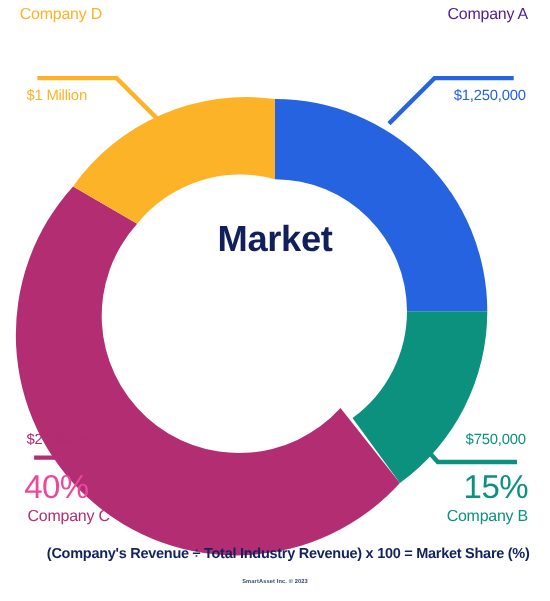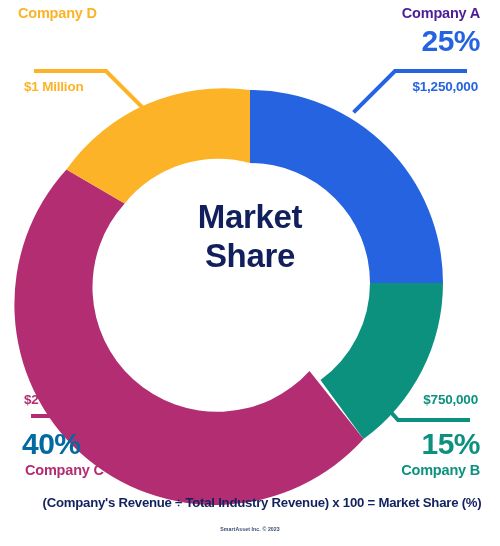--- a/index.html
+++ b/index.html
@@ -18,21 +18,21 @@
   #chart-svg {
     position: absolute;
     left: 0;
     top: 0;
     width: 500px;
     height: 546px;
   }
   .lbl {
     position: absolute;
     white-space: nowrap;
-    font-weight: bold;
+    font-weight: normal;
     letter-spacing: -0.2px;
   }
   .lbl-name { font-size: 14.5px; }
   .lbl-pct  { font-size: 30px; letter-spacing: -0.5px; }
   .lbl-val  { font-size: 13.5px; }
 
   
   #d-name { left: 18px;  top: 5px;  }
   #d-pct  { left: 22px;  top: 24px; }
   #d-val  { left: 24px;  top: 79px; }
@@ -129,32 +129,30 @@
       <path fill="#fdb327" d="M 66.45 169.45
            A 193 193 0 0 1 250 90
            L 250 163
            A 120 120 0 0 0 124.73 203.48
            Z"></path>
     </g>
   </svg>
 
   <div id="center-text">
     <span>Market</span>
-    <span>Share</span>
   </div>
 
   <div class="lbl lbl-name" id="d-name" style="color:#fdb327">Company D</div>
   <div class="lbl lbl-val" id="d-val" style="color:#fdb327">$1 Million</div>
 
   <div class="lbl lbl-name" id="a-name" style="color:#4c1d95">Company A</div>
-  <div class="lbl lbl-pct" id="a-pct" style="color:#2563e0">25%</div>
   <div class="lbl lbl-val" id="a-val" style="color:#2563e0">$1,250,000</div>
 
   <div class="lbl lbl-val" id="c-val" style="color:#b22d71">$2 Million</div>
-  <div class="lbl lbl-pct" id="c-pct" style="color:#0369a1">40%</div>
+  <div class="lbl lbl-pct" id="c-pct" style="color:#ec4899">40%</div>
   <div class="lbl lbl-name" id="c-name" style="color:#b22d71">Company C</div>
 
   <div class="lbl lbl-val" id="b-val" style="color:#0c917f">$750,000</div>
   <div class="lbl lbl-pct" id="b-pct" style="color:#0c917f">15%</div>
   <div class="lbl lbl-name" id="b-name" style="color:#0c917f">Company B</div>
 
   <div id="formula">(Company's Revenue ÷ Total Industry Revenue) x 100 = Market Share (%)</div>
   <div id="credit">SmartAsset Inc. © 2023</div>
 
 </div>

